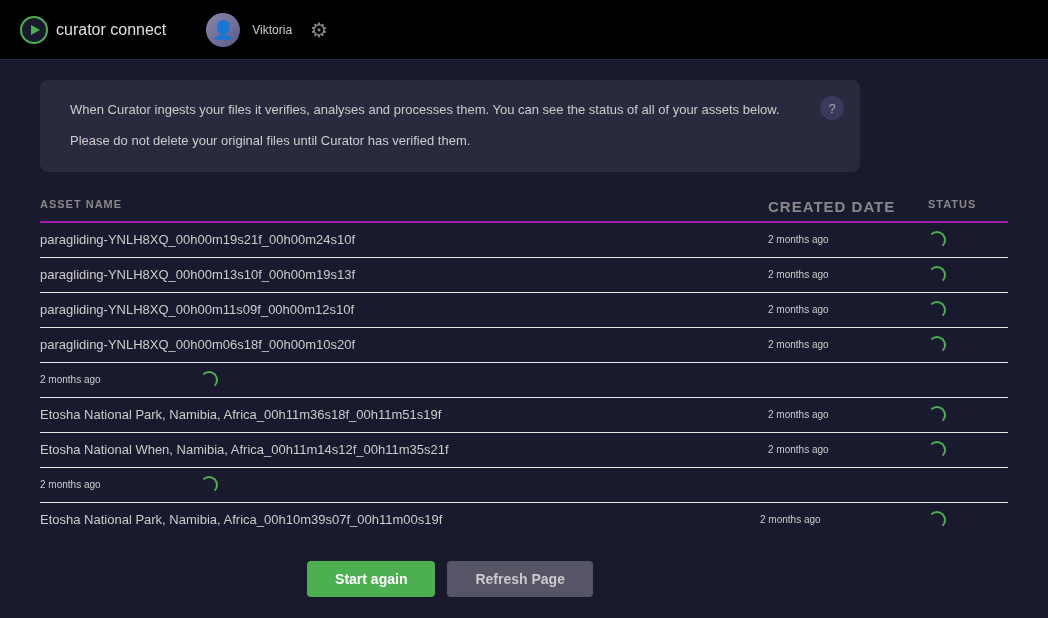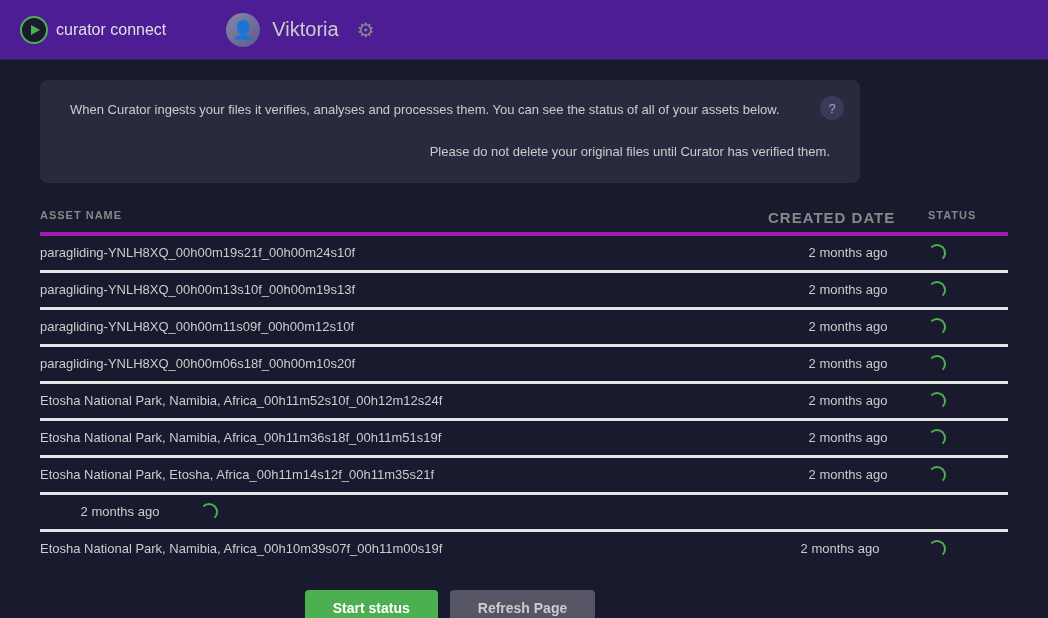--- a/index.html
+++ b/index.html
@@ -10,24 +10,23 @@
       width: 1048px;
       height: 618px;
       overflow: hidden;
     }
 
     
     .header {
       display: flex;
       align-items: center;
       height: 60px;
-      background-color: #4c1d95;
+      background-color: #000000;
       padding: 0 20px;
       border-bottom: 1px solid #2a2a4a;
-      gap: 20px;
     }
     .logo-area {
       display: flex;
       align-items: center;
       gap: 8px;
       margin-right: 40px;
     }
     .logo-icon {
       width: 28px;
       height: 28px;
@@ -76,21 +75,21 @@
     .avatar-img {
       width: 100%;
       height: 100%;
       background: linear-gradient(135deg, #8888aa, #5a5a8a);
       display: flex;
       align-items: center;
       justify-content: center;
       font-size: 18px;
     }
     .username {
-      font-size: 20px;
+      font-size: 12px;
       color: #cccccc;
     }
     .settings-icon {
       width: 30px;
       height: 30px;
       cursor: pointer;
       color: #888888;
       display: flex;
       align-items: center;
       justify-content: center;
@@ -110,42 +109,41 @@
       margin-bottom: 20px;
       position: relative;
       max-width: 820px;
     }
     .info-box p {
       font-size: 13px;
       color: #cccccc;
       line-height: 1.6;
     }
     .info-box p + p {
-      margin-top: 21px;
-      text-align: right;
+      margin-top: 10px;
     }
     .help-icon {
       position: absolute;
       right: 16px;
       top: 16px;
       width: 24px;
       height: 24px;
       border-radius: 50%;
       background: #3a3a5a;
       display: flex;
       align-items: center;
       justify-content: center;
       font-size: 13px;
       color: #aaaaaa;
       cursor: pointer;
     }
     .table-header {
       display: flex;
       padding: 6px 0;
-      border-bottom: 4px solid #a21caf;
+      border-bottom: 2px solid #a21caf;
     }
     .col-name {
       flex: 1;
       font-size: 11px;
       font-weight: 700;
       color: #888888;
       letter-spacing: 1px;
       text-transform: uppercase;
     }
     .col-date {
@@ -161,36 +159,35 @@
       font-size: 11px;
       font-weight: 700;
       color: #888888;
       letter-spacing: 1px;
       text-transform: uppercase;
     }
     .table-row {
       display: flex;
       align-items: center;
       padding: 8px 0;
-      border-bottom: 3px solid #e5e5e5;
+      border-bottom: 1px solid #e5e5e5;
     }
     .table-row:last-child {
       border-bottom: none;
       gap: 8px;
     }
     .row-name {
       flex: 1;
       font-size: 13px;
       color: #cccccc;
     }
     .row-date {
       width: 160px;
-      font-size: 13px;
-      color: #cccccc;
-      text-align: center;
+      font-size: 10px;
+      color: #cccccc;
     }
     .row-status {
       width: 80px;
       display: flex;
       align-items: center;
       justify-content: flex-start;
     }
 
     
     .spinner {
@@ -292,35 +289,34 @@
       </div>
     </div>
       <div class="table-row">
       <div class="row-name">paragliding-YNLH8XQ_00h00m06s18f_00h00m10s20f</div>
       <div class="row-date">2 months ago</div>
       <div class="row-status">
         <div class="spinner"></div>
       </div>
     </div>
       <div class="table-row">
-      <div class="row-name">Etosha National Park, Namibia, Africa_00h11m52s10f_00h12m12s24f</div>
       <div class="row-date">2 months ago</div>
       <div class="row-status">
         <div class="spinner"></div>
       </div>
     </div>
       <div class="table-row">
       <div class="row-name">Etosha National Park, Namibia, Africa_00h11m36s18f_00h11m51s19f</div>
       <div class="row-date">2 months ago</div>
       <div class="row-status">
         <div class="spinner"></div>
       </div>
     </div>
       <div class="table-row">
-      <div class="row-name">Etosha National Park, Etosha, Africa_00h11m14s12f_00h11m35s21f</div>
+      <div class="row-name">Etosha National When, Namibia, Africa_00h11m14s12f_00h11m35s21f</div>
       <div class="row-date">2 months ago</div>
       <div class="row-status">
         <div class="spinner"></div>
       </div>
     </div>
       <div class="table-row">
       <div class="row-date">2 months ago</div>
       <div class="row-status">
         <div class="spinner"></div>
       </div>
@@ -328,17 +324,17 @@
       <div class="table-row">
       <div class="row-name">Etosha National Park, Namibia, Africa_00h10m39s07f_00h11m00s19f</div>
       <div class="row-date">2 months ago</div>
       <div class="row-status">
         <div class="spinner"></div>
       </div>
     </div>
     </div>
 
   <div class="button-row">
-    <button class="btn btn-primary">Start status</button>
+    <button class="btn btn-primary">Start again</button>
     <button class="btn btn-secondary">Refresh Page</button>
   </div>
 
 </main>
 
 </body></html>

